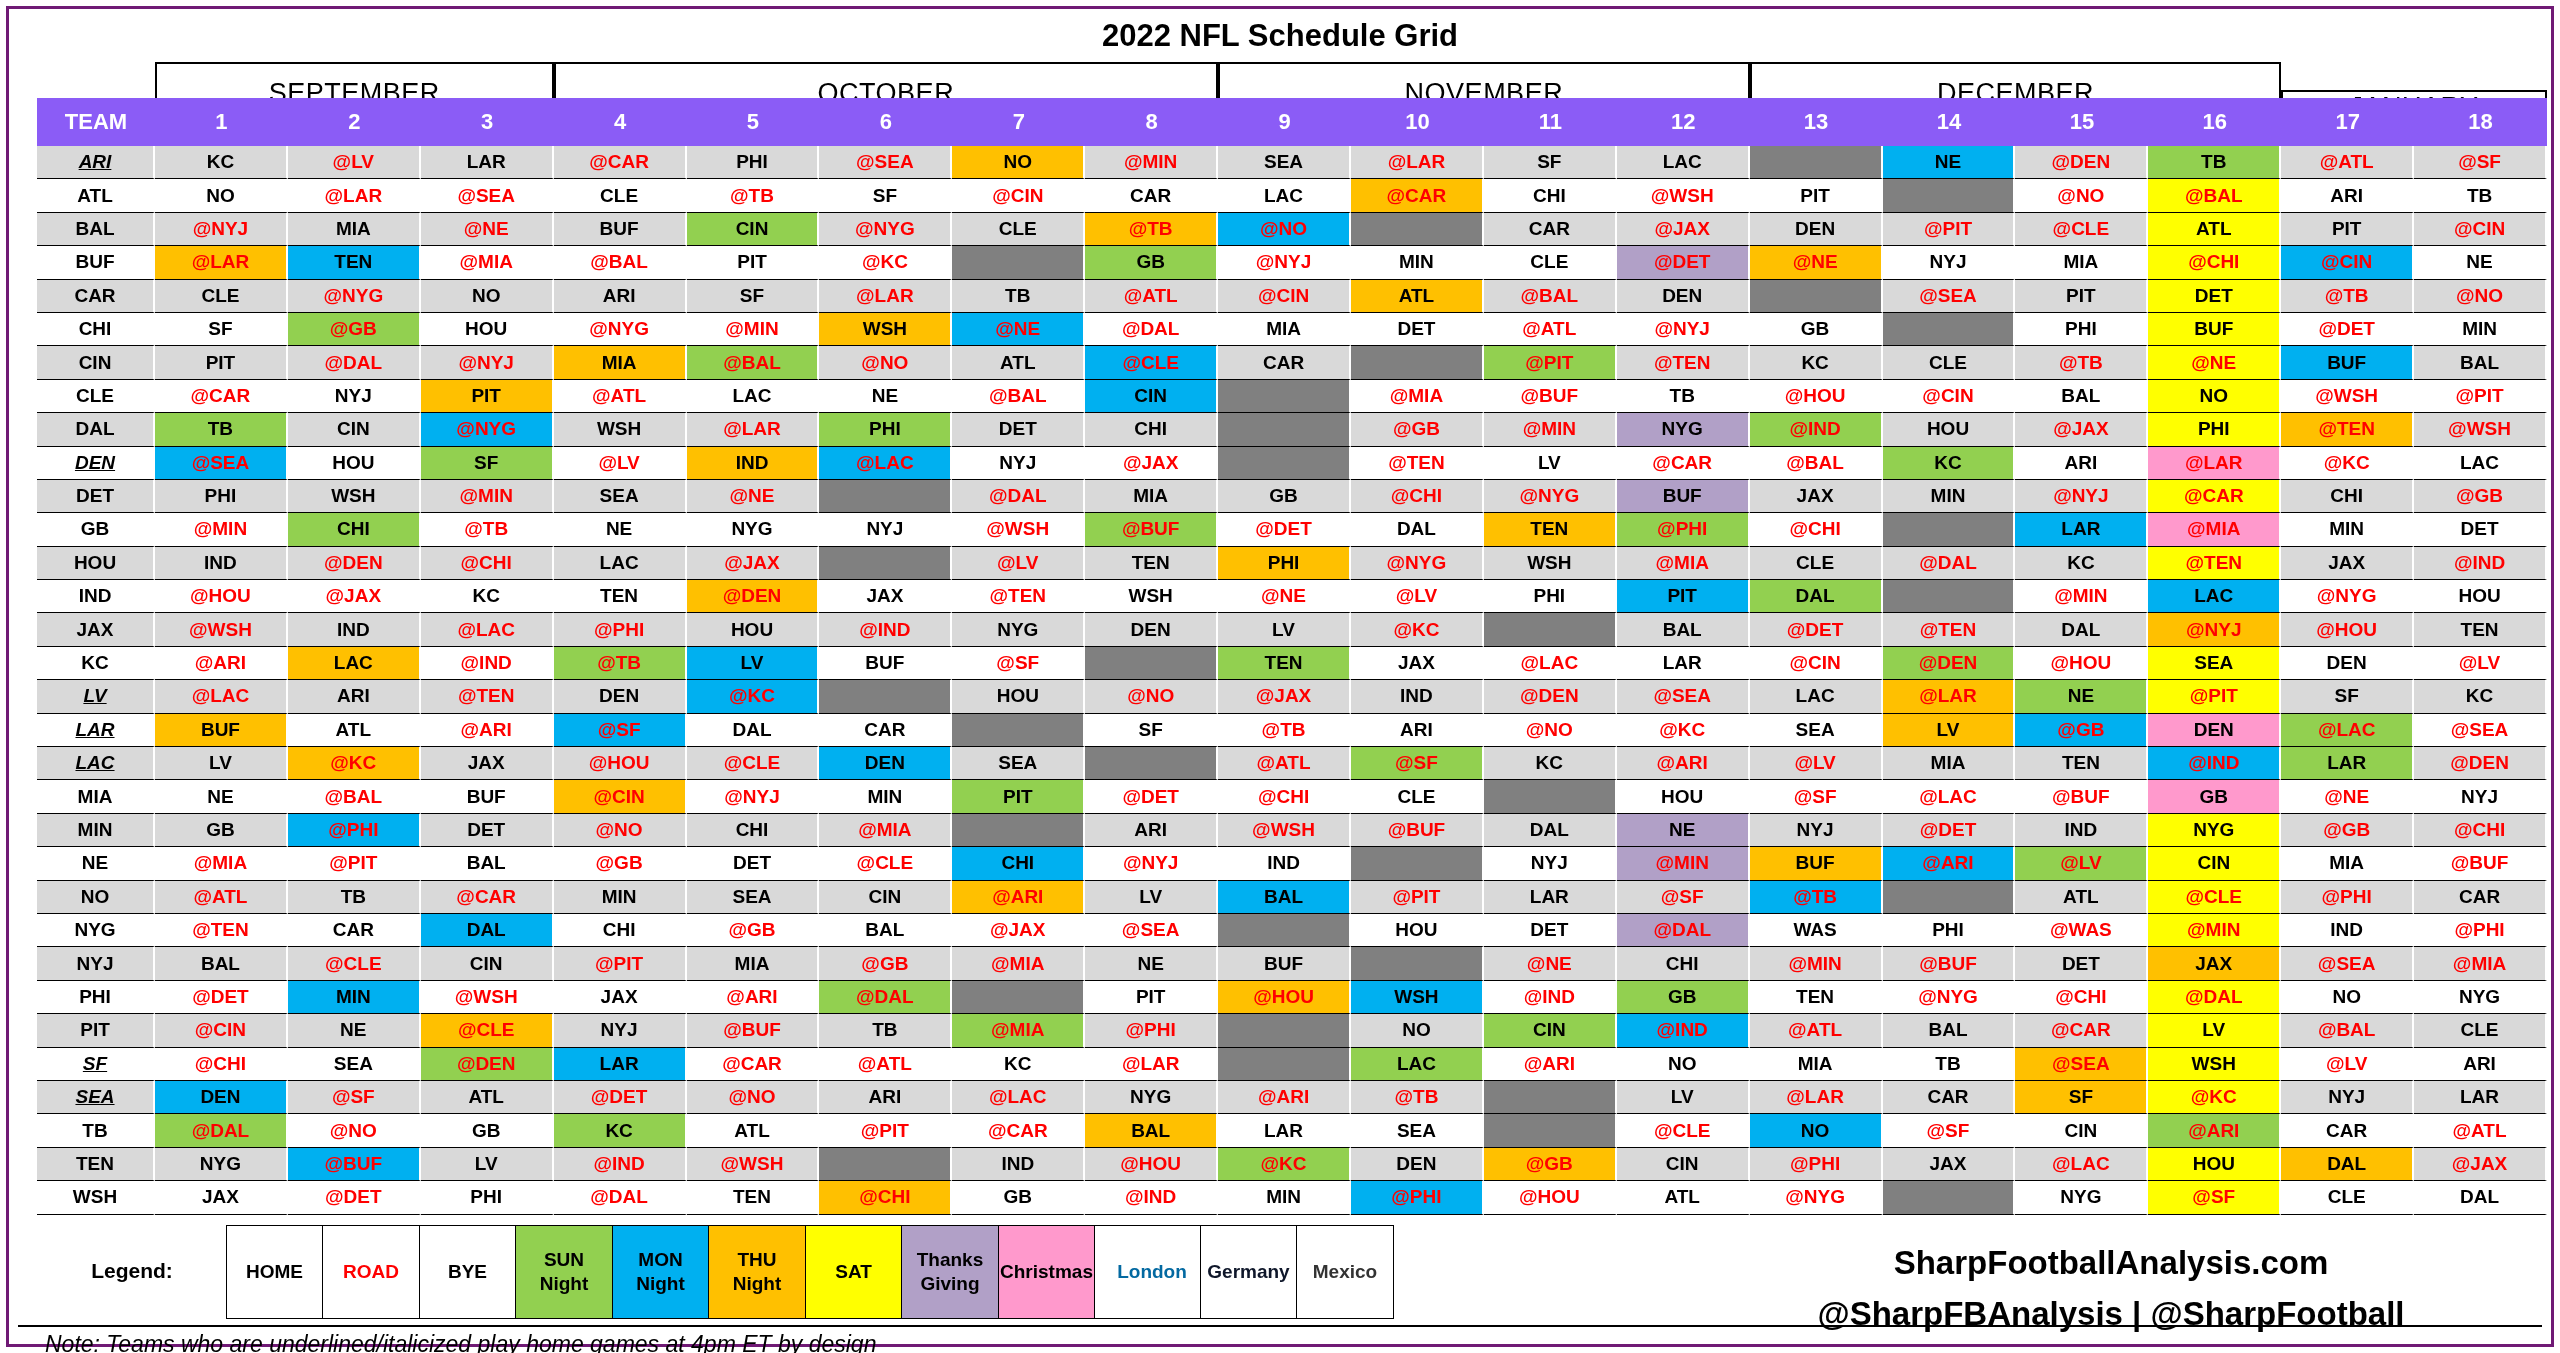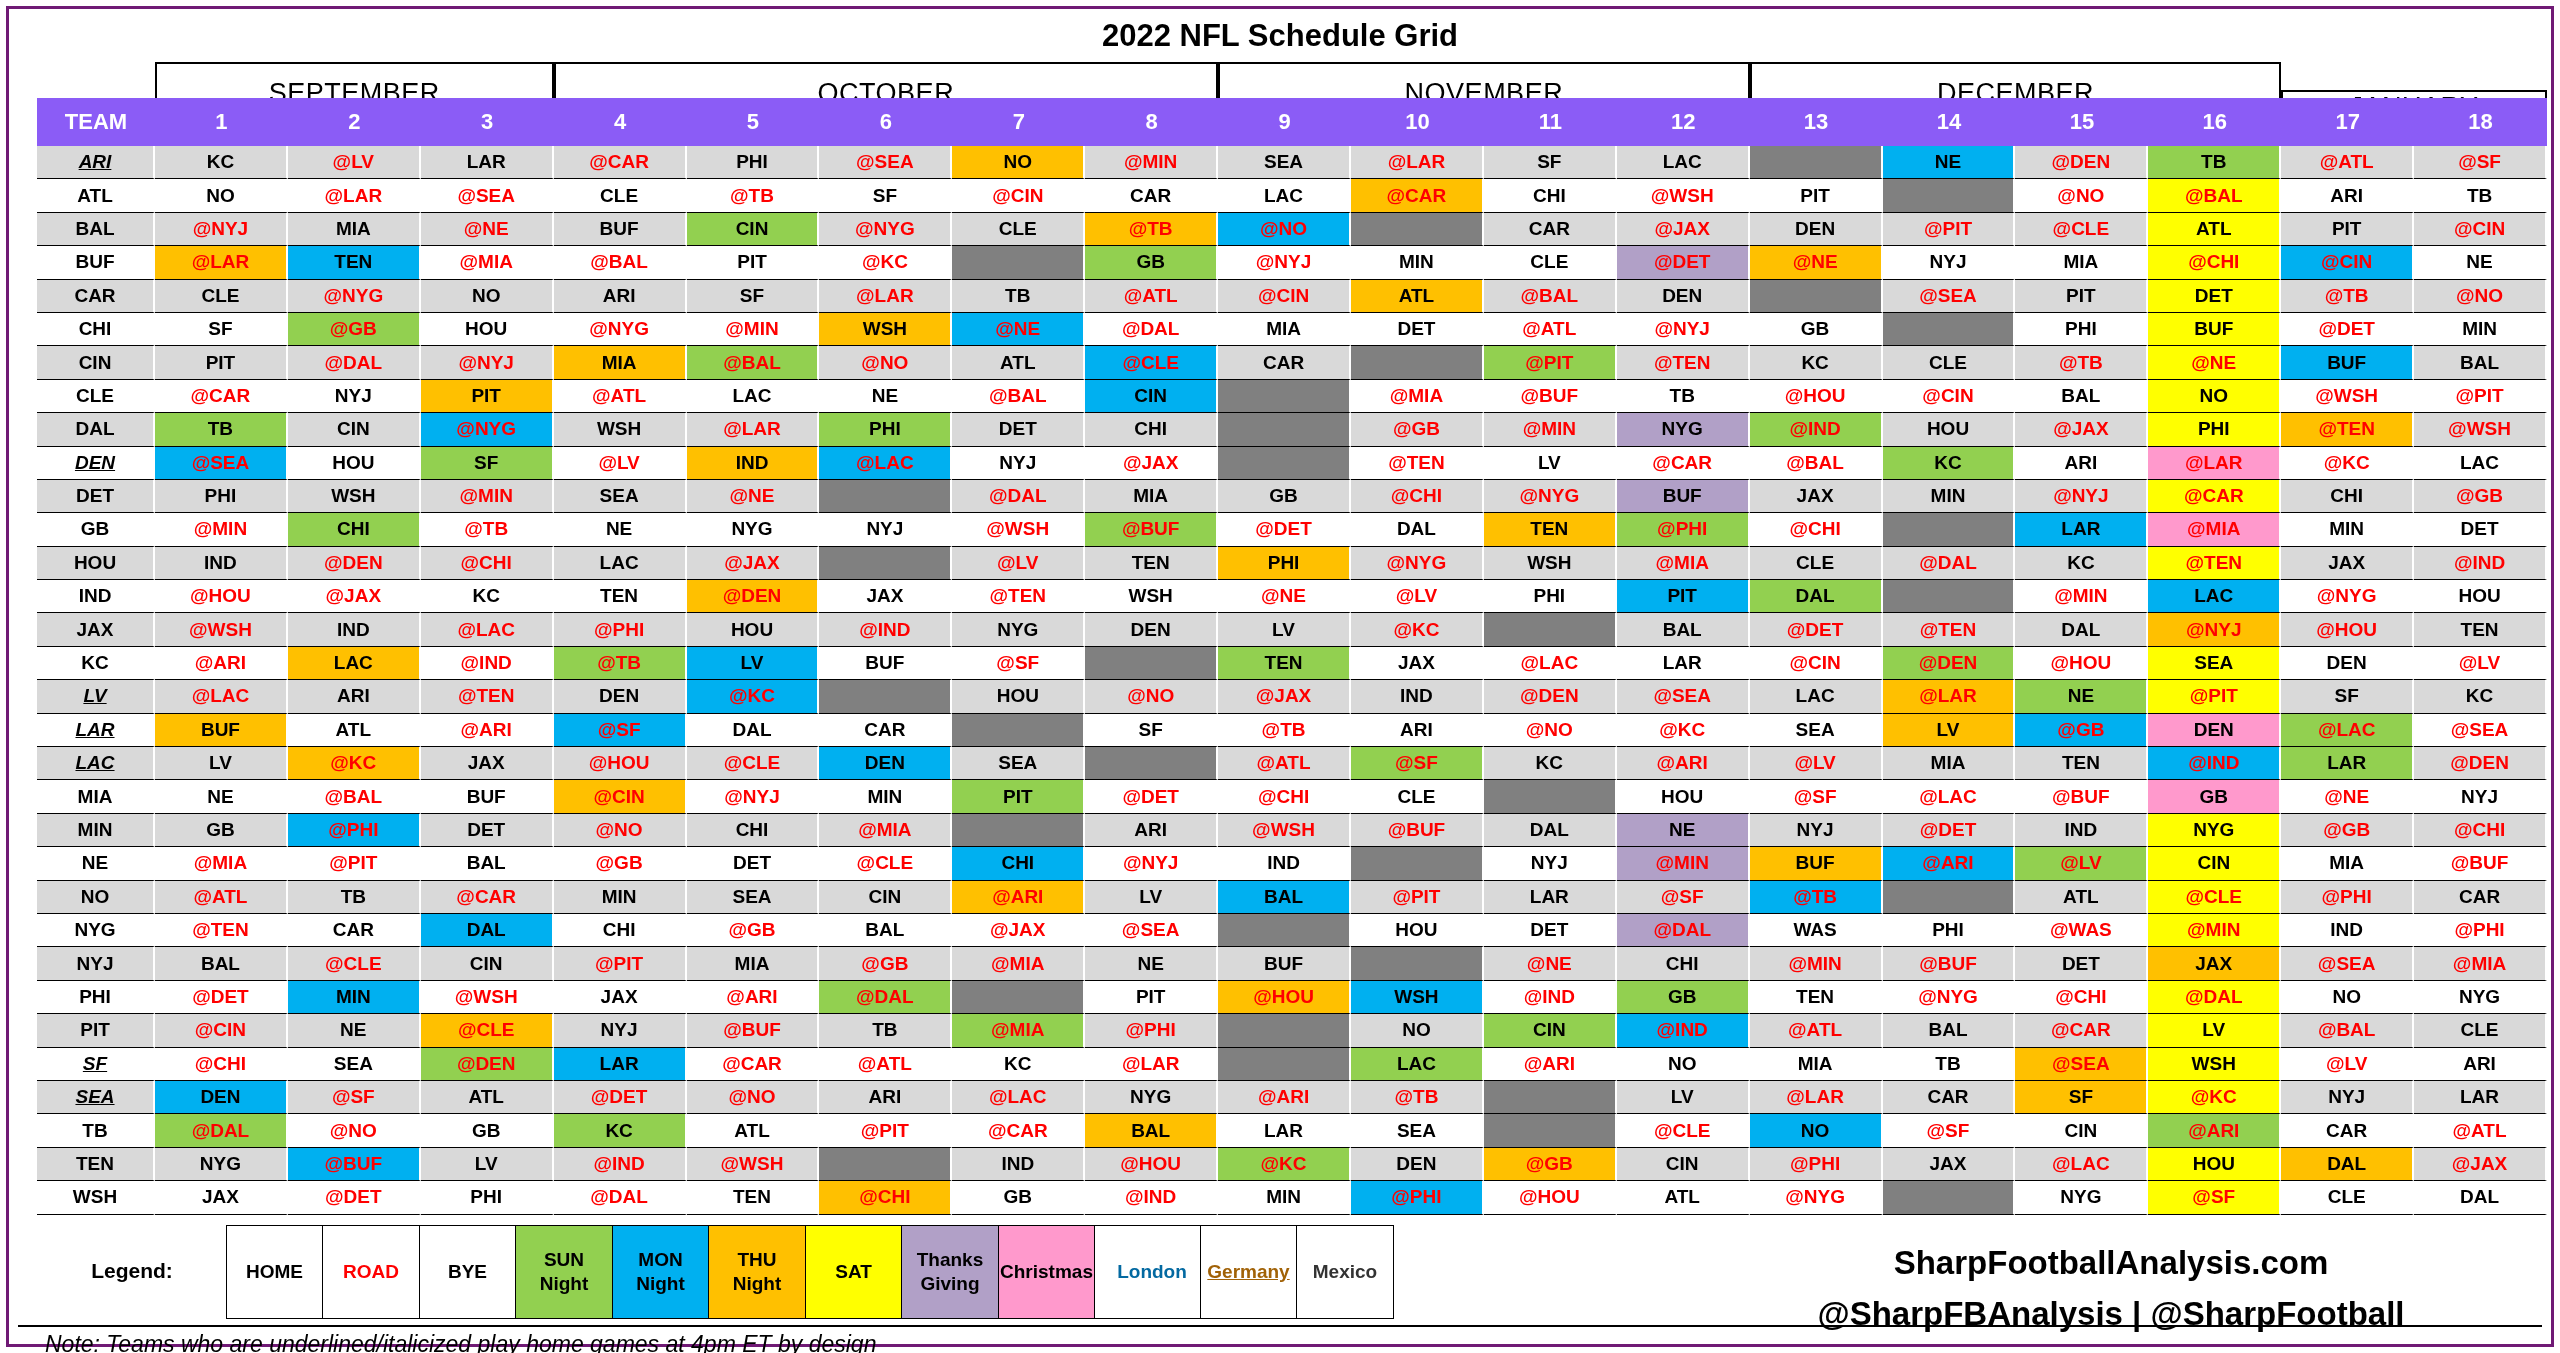--- a/index.html
+++ b/index.html
@@ -42,21 +42,21 @@
   .c-germany{background:linear-gradient(to bottom,#6f6f6f 0 34%,#e08f8f 34% 67%,#f2d78e 67% 100%);}
   .c-mexico{background:linear-gradient(to right,#7fa98f 0 33%,#f5f5f5 33% 67%,#cf8585 67% 100%);}
   .c-mexblue{background:linear-gradient(to right,#17889c 0 28%,#8cd3ef 28% 66%,#4e7fae 66% 100%);}
   
   #legend-band{display:flex;align-items:flex-start;margin:10px 4px 0 28px;height:100px;}
   #legend-label{width:190px;text-align:center;font-weight:bold;font-size:21px;padding-top:34px;}
   .lg{width:96px;height:92px;border:1.5px solid #000;margin-left:-1.5px;display:flex;flex-direction:column;
       align-items:center;justify-content:center;font-weight:bold;font-size:19px;color:#000;background:#fff;text-align:center;line-height:1.25;}
   .lg.lg-road{color:#FF0000;}
   .lg.c-london{color:#0369a1;padding-left:9px;}
-  .lg.c-germany{color:#a16207;text-decoration:underline;}
+  .lg.c-germany{color:#0f172a;}
   .lg.c-mexico{color:#333;}
   #branding{position:absolute;right:60px;top:1228px;width:760px;text-align:center;font-weight:bold;font-size:33px;line-height:1.55;color:#000;}
   #note{position:absolute;left:36px;top:1322px;font-style:italic;font-size:23px;color:#000;}
   #note-line{position:absolute;left:9px;right:9px;top:1316px;border-top:2px solid #000;}
 </style>
 </head>
 <body>
 
 <div id="sheet">
   <div id="title">2022 NFL Schedule Grid</div>

